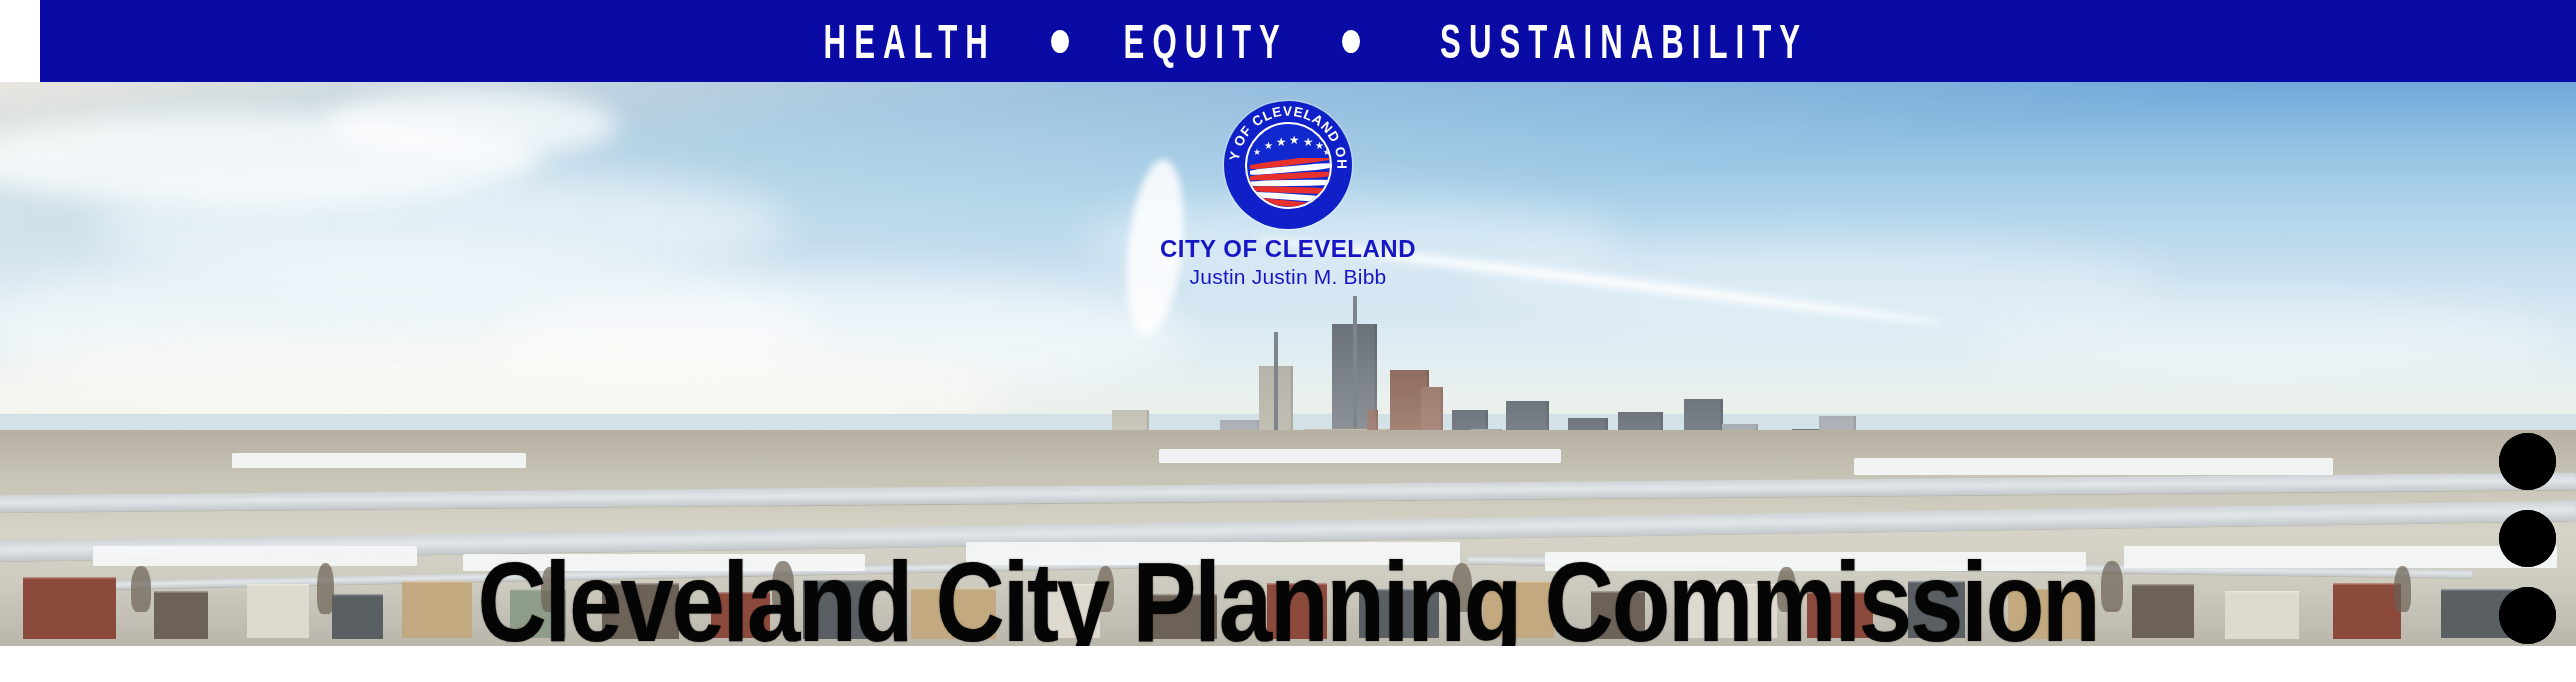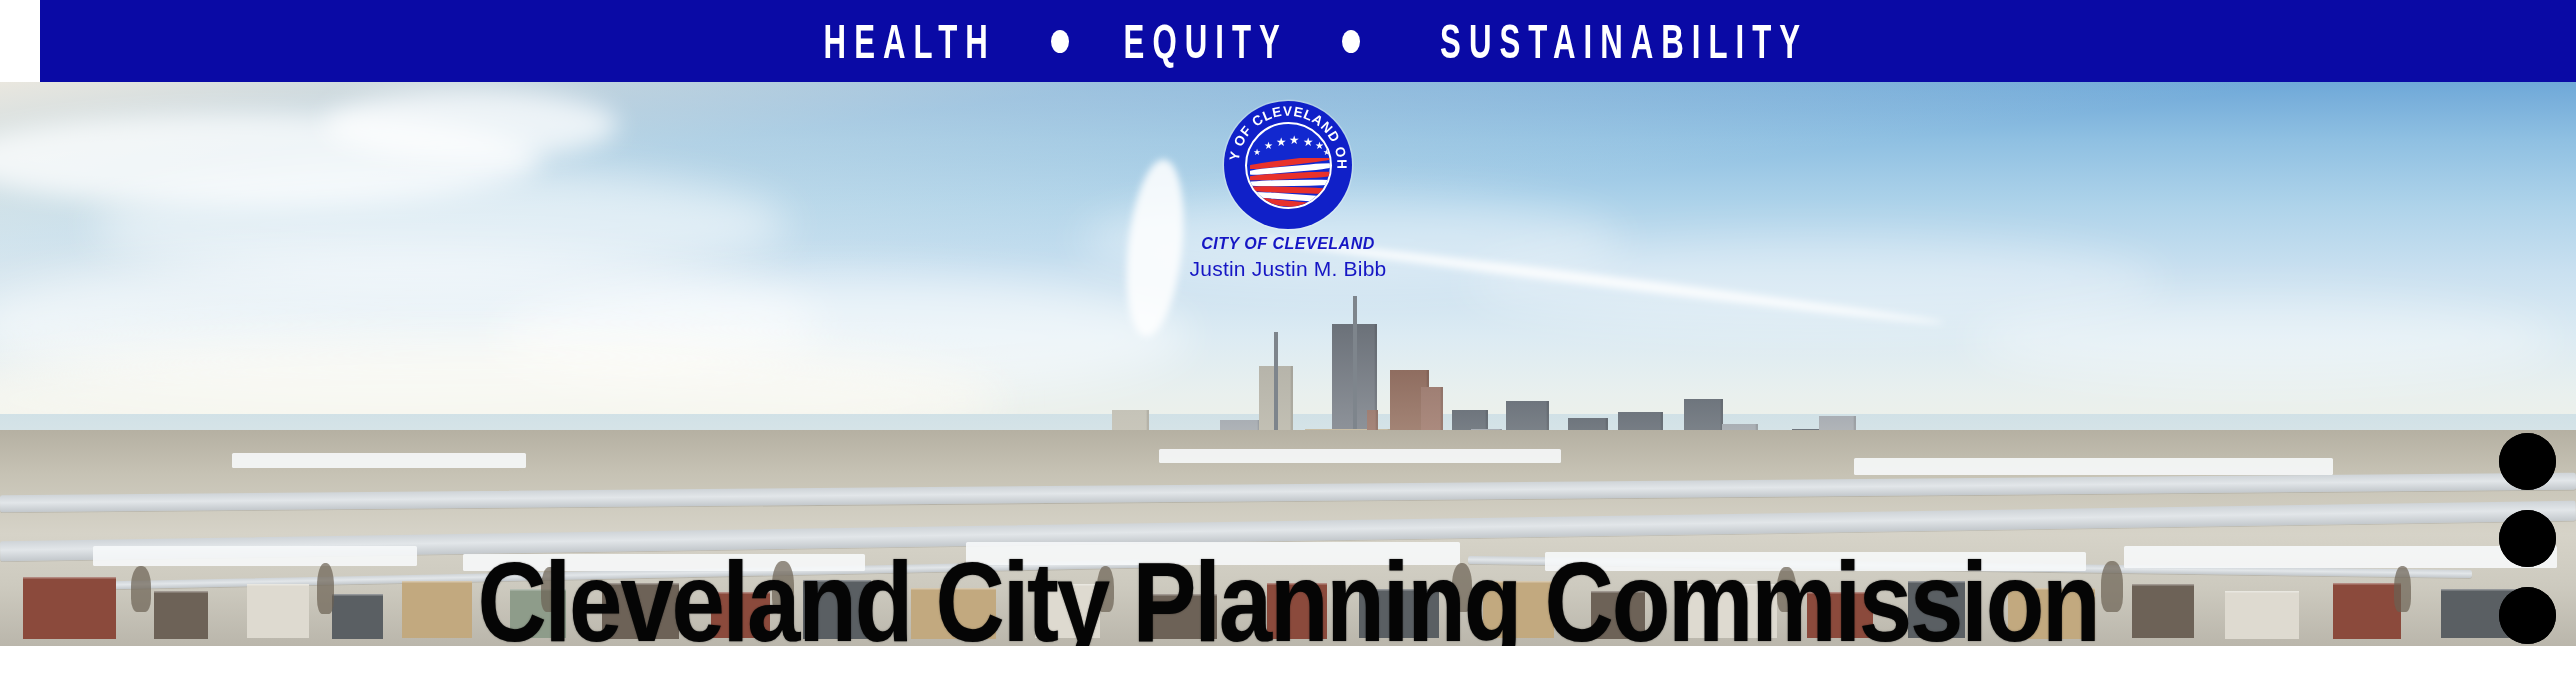--- a/index.html
+++ b/index.html
@@ -187,25 +187,24 @@
     background:#E8312B;
     border-radius:40% 40% 40% 40%/60% 60% 60% 60%;
   }
   .stripe.w{ background:#ffffff; }
 
   #city-name{
     margin-top:7.7px;
     color:#1616C4;
     font-family:"Liberation Sans", sans-serif;
     font-weight:700;
-    font-size:16px;
+    font-size:24px;
     letter-spacing:0.5px;
     text-align:center;
     line-height:1.05;
-    font-style:italic;
   }
   #mayor-name{
     margin-top:3.9px;
     color:#1616C4;
     font-family:"Liberation Sans", sans-serif;
     font-weight:400;
     font-size:21px;
     letter-spacing:0.2px;
     text-align:center;
   }

